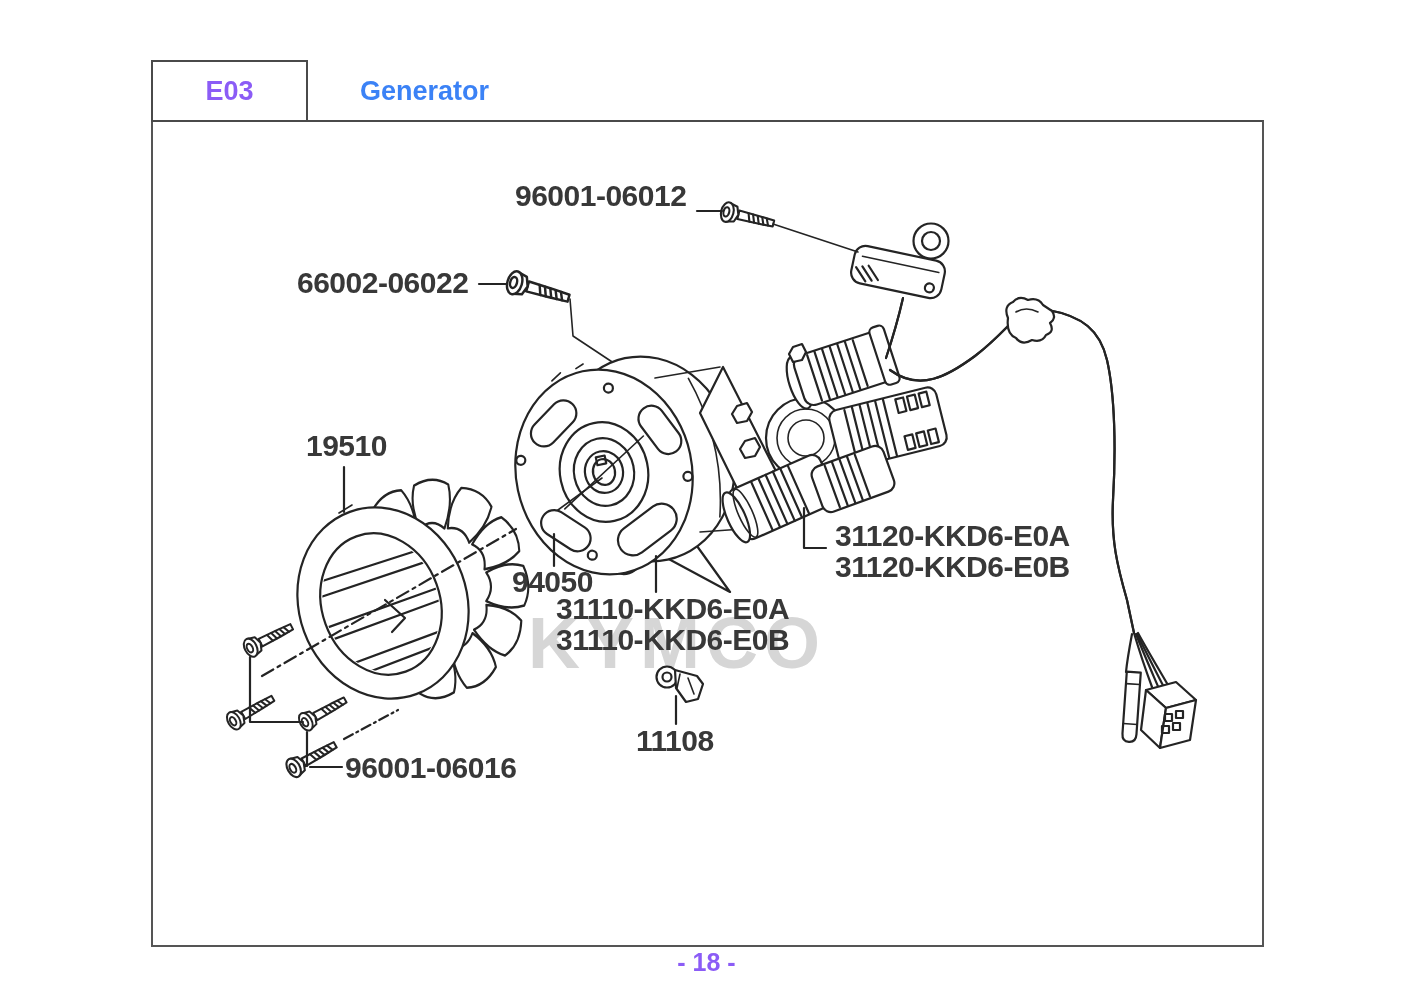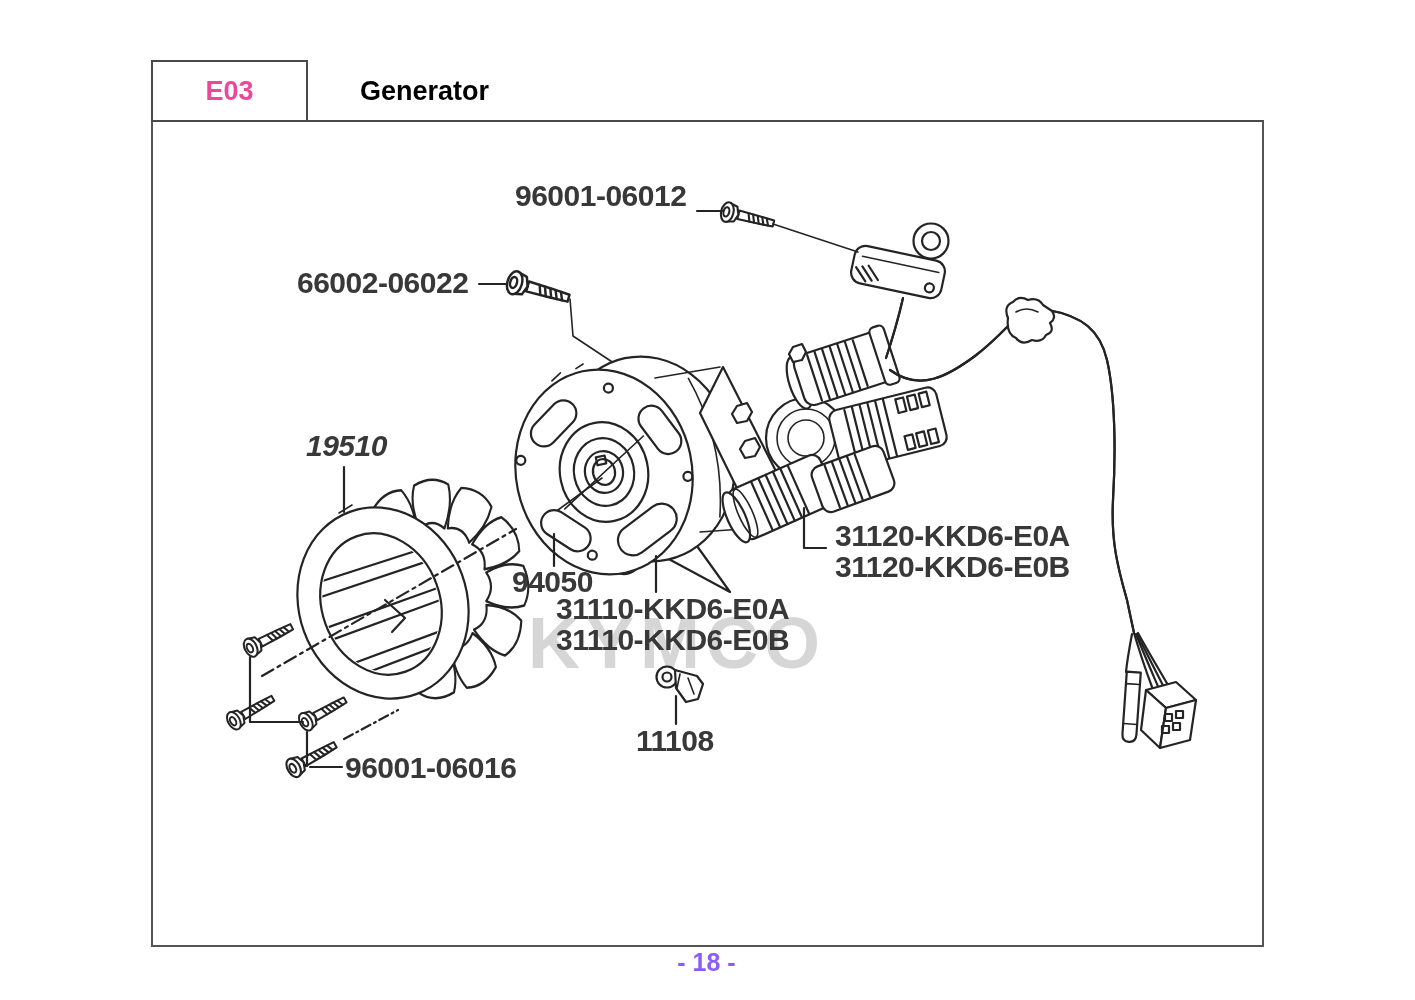--- a/index.html
+++ b/index.html
@@ -1,22 +1,22 @@
 <!DOCTYPE html>
 <html><head>
 <meta charset="utf-8">
 <style>
   html,body{margin:0;padding:0;background:#ffffff;}
   body{width:1415px;height:1000px;position:relative;font-family:"Liberation Sans",sans-serif;overflow:hidden;}
   .abs{position:absolute;}
   
   #section-box{left:151px;top:60px;width:153px;height:58px;border:2px solid #4a4a4a;background:#fff;
     display:flex;align-items:center;justify-content:center;z-index:3;}
-  #section-code{font-size:27px;font-weight:bold;color:#ec4899;text-align:center;}
-  #section-title{left:360px;top:76px;font-size:27px;font-weight:bold;color:#000000;z-index:3;}
+  #section-code{font-size:27px;font-weight:bold;color:#8b5cf6;text-align:center;}
+  #section-title{left:360px;top:76px;font-size:27px;font-weight:bold;color:#3b82f6;z-index:3;}
   
   #diagram-frame{left:151px;top:120px;width:1109px;height:823px;border:2px solid #555;border-top:2px solid #4a4a4a;background:transparent;z-index:0;}
   
   #page-number{left:600px;top:948px;width:213px;text-align:center;font-size:25px;font-weight:bold;color:#8b5cf6;z-index:3;}
   
   #art{left:0;top:0;z-index:1;}
   #art path,#art ellipse,#art circle,#art rect,#art line,#art polyline,#art polygon{stroke:#242424;fill:none;stroke-width:2.2;stroke-linecap:round;stroke-linejoin:round;}
   #art .w{fill:#ffffff;}
   #art .ld{stroke:#2e2e2e;stroke-width:4.6;}
   #art .thin{stroke-width:1.6;}
@@ -303,21 +303,21 @@
     <polyline points="804,508 804,548 826,548"></polyline>
     <line x1="676" y1="696" x2="676" y2="724"></line>
     <polyline points="250,657 250,722 303,722"></polyline>
     <polyline points="307,732 307,766"></polyline>
     <line x1="310" y1="767" x2="342" y2="767"></line>
   </g>
 </svg>
 
 <div class="plabel" style="left:515px;top:180px;">96001-06012</div>
 <div class="plabel" style="left:297px;top:267px;">66002-06022</div>
-<div class="plabel" style="left:306px;top:430px;font-style:italic;">19510</div>
+<div class="plabel" style="left:306px;top:430px;">19510</div>
 <div class="plabel" style="left:512px;top:566px;">94050</div>
 <div class="plabel" style="left:556px;top:593px;">
   <div>31110-KKD6-E0A</div>
   <div>31110-KKD6-E0B</div>
 </div>
 <div class="plabel" style="left:835px;top:520px;">
   <div>31120-KKD6-E0A</div>
   <div>31120-KKD6-E0B</div>
 </div>
 <div class="plabel" style="left:636px;top:725px;">11108</div>

